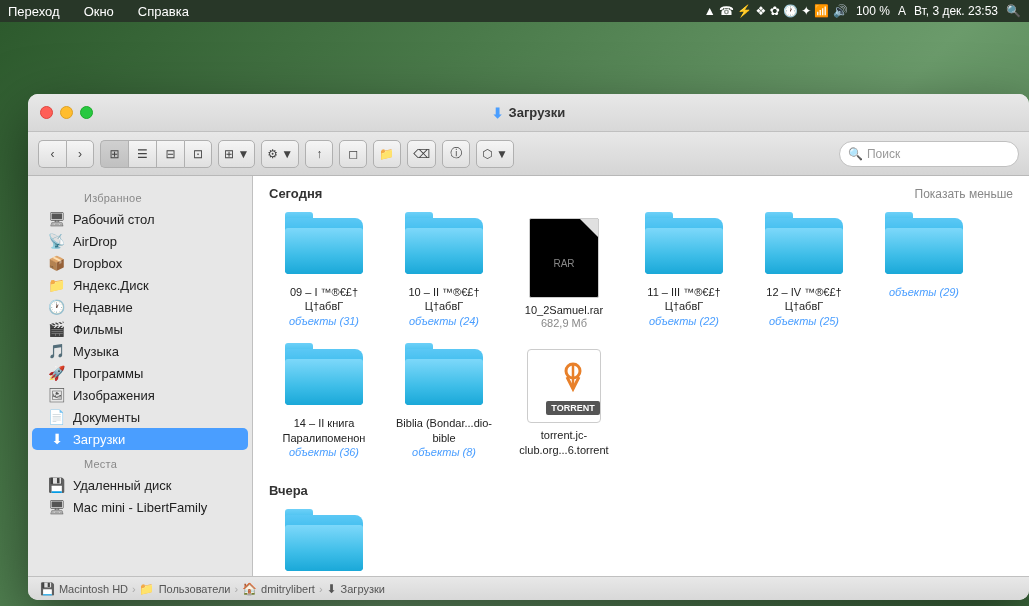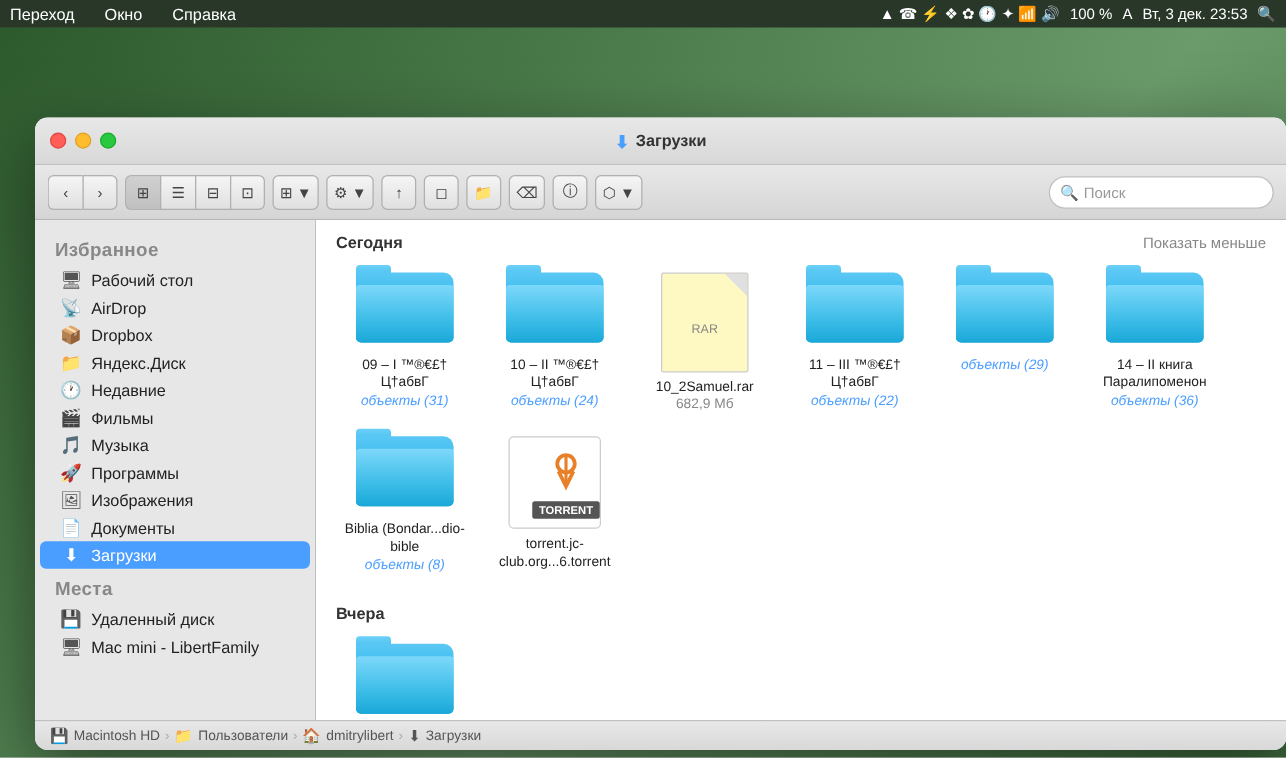--- a/index.html
+++ b/index.html
@@ -138,26 +138,27 @@
 
     
     .sidebar {
       width: 225px;
       background: rgba(230,230,230,0.95);
       border-right: 1px solid #c0c0c0;
       overflow-y: auto;
       padding: 8px 0;
     }
     .sidebar-section-label {
-      font-size: 15px;
-      font-weight: 700;
+      font-size: 11px;
+      font-weight: 400;
       color: #888;
       padding: 8px 16px 4px;
       text-transform: none;
       letter-spacing: 0.02em;
+      margin-left: 40px;
     }
     .sidebar-item {
       display: flex;
       align-items: center;
       gap: 7px;
       padding: 3px 16px;
       cursor: pointer;
       font-size: 13px;
       color: #222;
       border-radius: 5px;
@@ -241,21 +242,21 @@
     }
     .file-doc-icon {
       width: 70px;
       height: 80px;
       margin-bottom: 5px;
       position: relative;
     }
     .file-doc-body {
       width: 70px;
       height: 80px;
-      background: #fef9c3;
+      background: #000000;
       border: 1px solid #ccc;
       border-radius: 2px;
       position: relative;
     }
     .file-doc-corner {
       position: absolute;
       top: 0; right: 0;
       width: 18px;
       height: 18px;
       background: #e0e0e0;
@@ -494,20 +495,30 @@
             <div class="folder-icon">
               <div class="folder-tab"></div>
               <div class="folder-back"></div>
               <div class="folder-front"></div>
             </div>
             <div class="file-name">11 – III ™®€£†
 Ц†абвГ</div>
             <div class="file-subtitle">объекты (22)</div>
           </div>
 
+          <div class="file-item">
+            <div class="folder-icon">
+              <div class="folder-tab"></div>
+              <div class="folder-back"></div>
+              <div class="folder-front"></div>
+            </div>
+            <div class="file-name">12 – IV ™®€£†
+Ц†абвГ</div>
+            <div class="file-subtitle">объекты (25)</div>
+          </div>
 
           <div class="file-item">
             <div class="folder-icon">
               <div class="folder-tab"></div>
               <div class="folder-back"></div>
               <div class="folder-front"></div>
             </div>
             <div class="file-subtitle">объекты (29)</div>
           </div>
 

